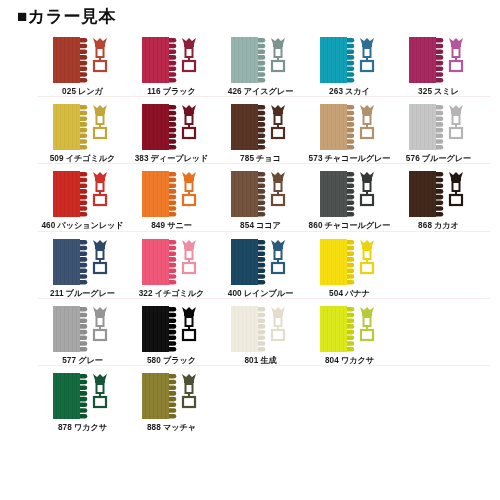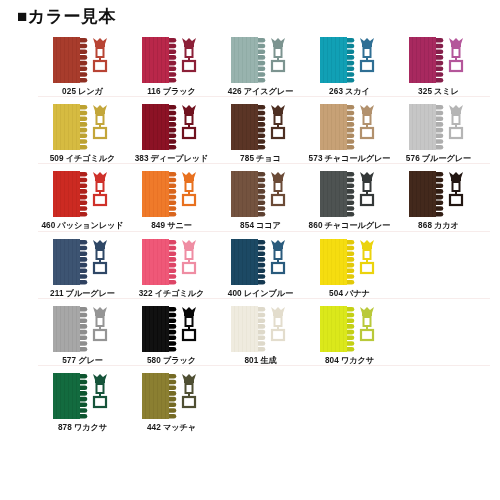--- a/index.html
+++ b/index.html
@@ -814,19 +814,19 @@
                 <path d="M27 41.9 h5 a2.3 2.3 0 0 1 0 4.6 h-5 z" fill="#756a24"></path>
                 <g transform="translate(40,2)">
                   <path d="M2 6 L0 0 L4 3 L7 0 L10 3 L14 0 L12 6 L12 9 L2 9 Z" fill="#4f4f33"></path>
                   <rect x="2.5" y="9" width="9" height="11" fill="#4f4f33"></rect>
                   <rect x="4.5" y="11" width="5" height="7" fill="#ffffff"></rect>
                   <rect x="6" y="20" width="2" height="3" fill="#4f4f33"></rect>
                   <rect x="1" y="23" width="12" height="10" fill="none" stroke="#4f4f33" stroke-width="2.2"></rect>
                 </g>
               </svg>
             </div>
-            <div class="label"><span class="code">442</span><span class="nm">マッチャ</span></div>
+            <div class="label"><span class="code">888</span><span class="nm">マッチャ</span></div>
           </div>
         </div>
       </div>
     </div>
 
 </div>
 
 </body></html>

